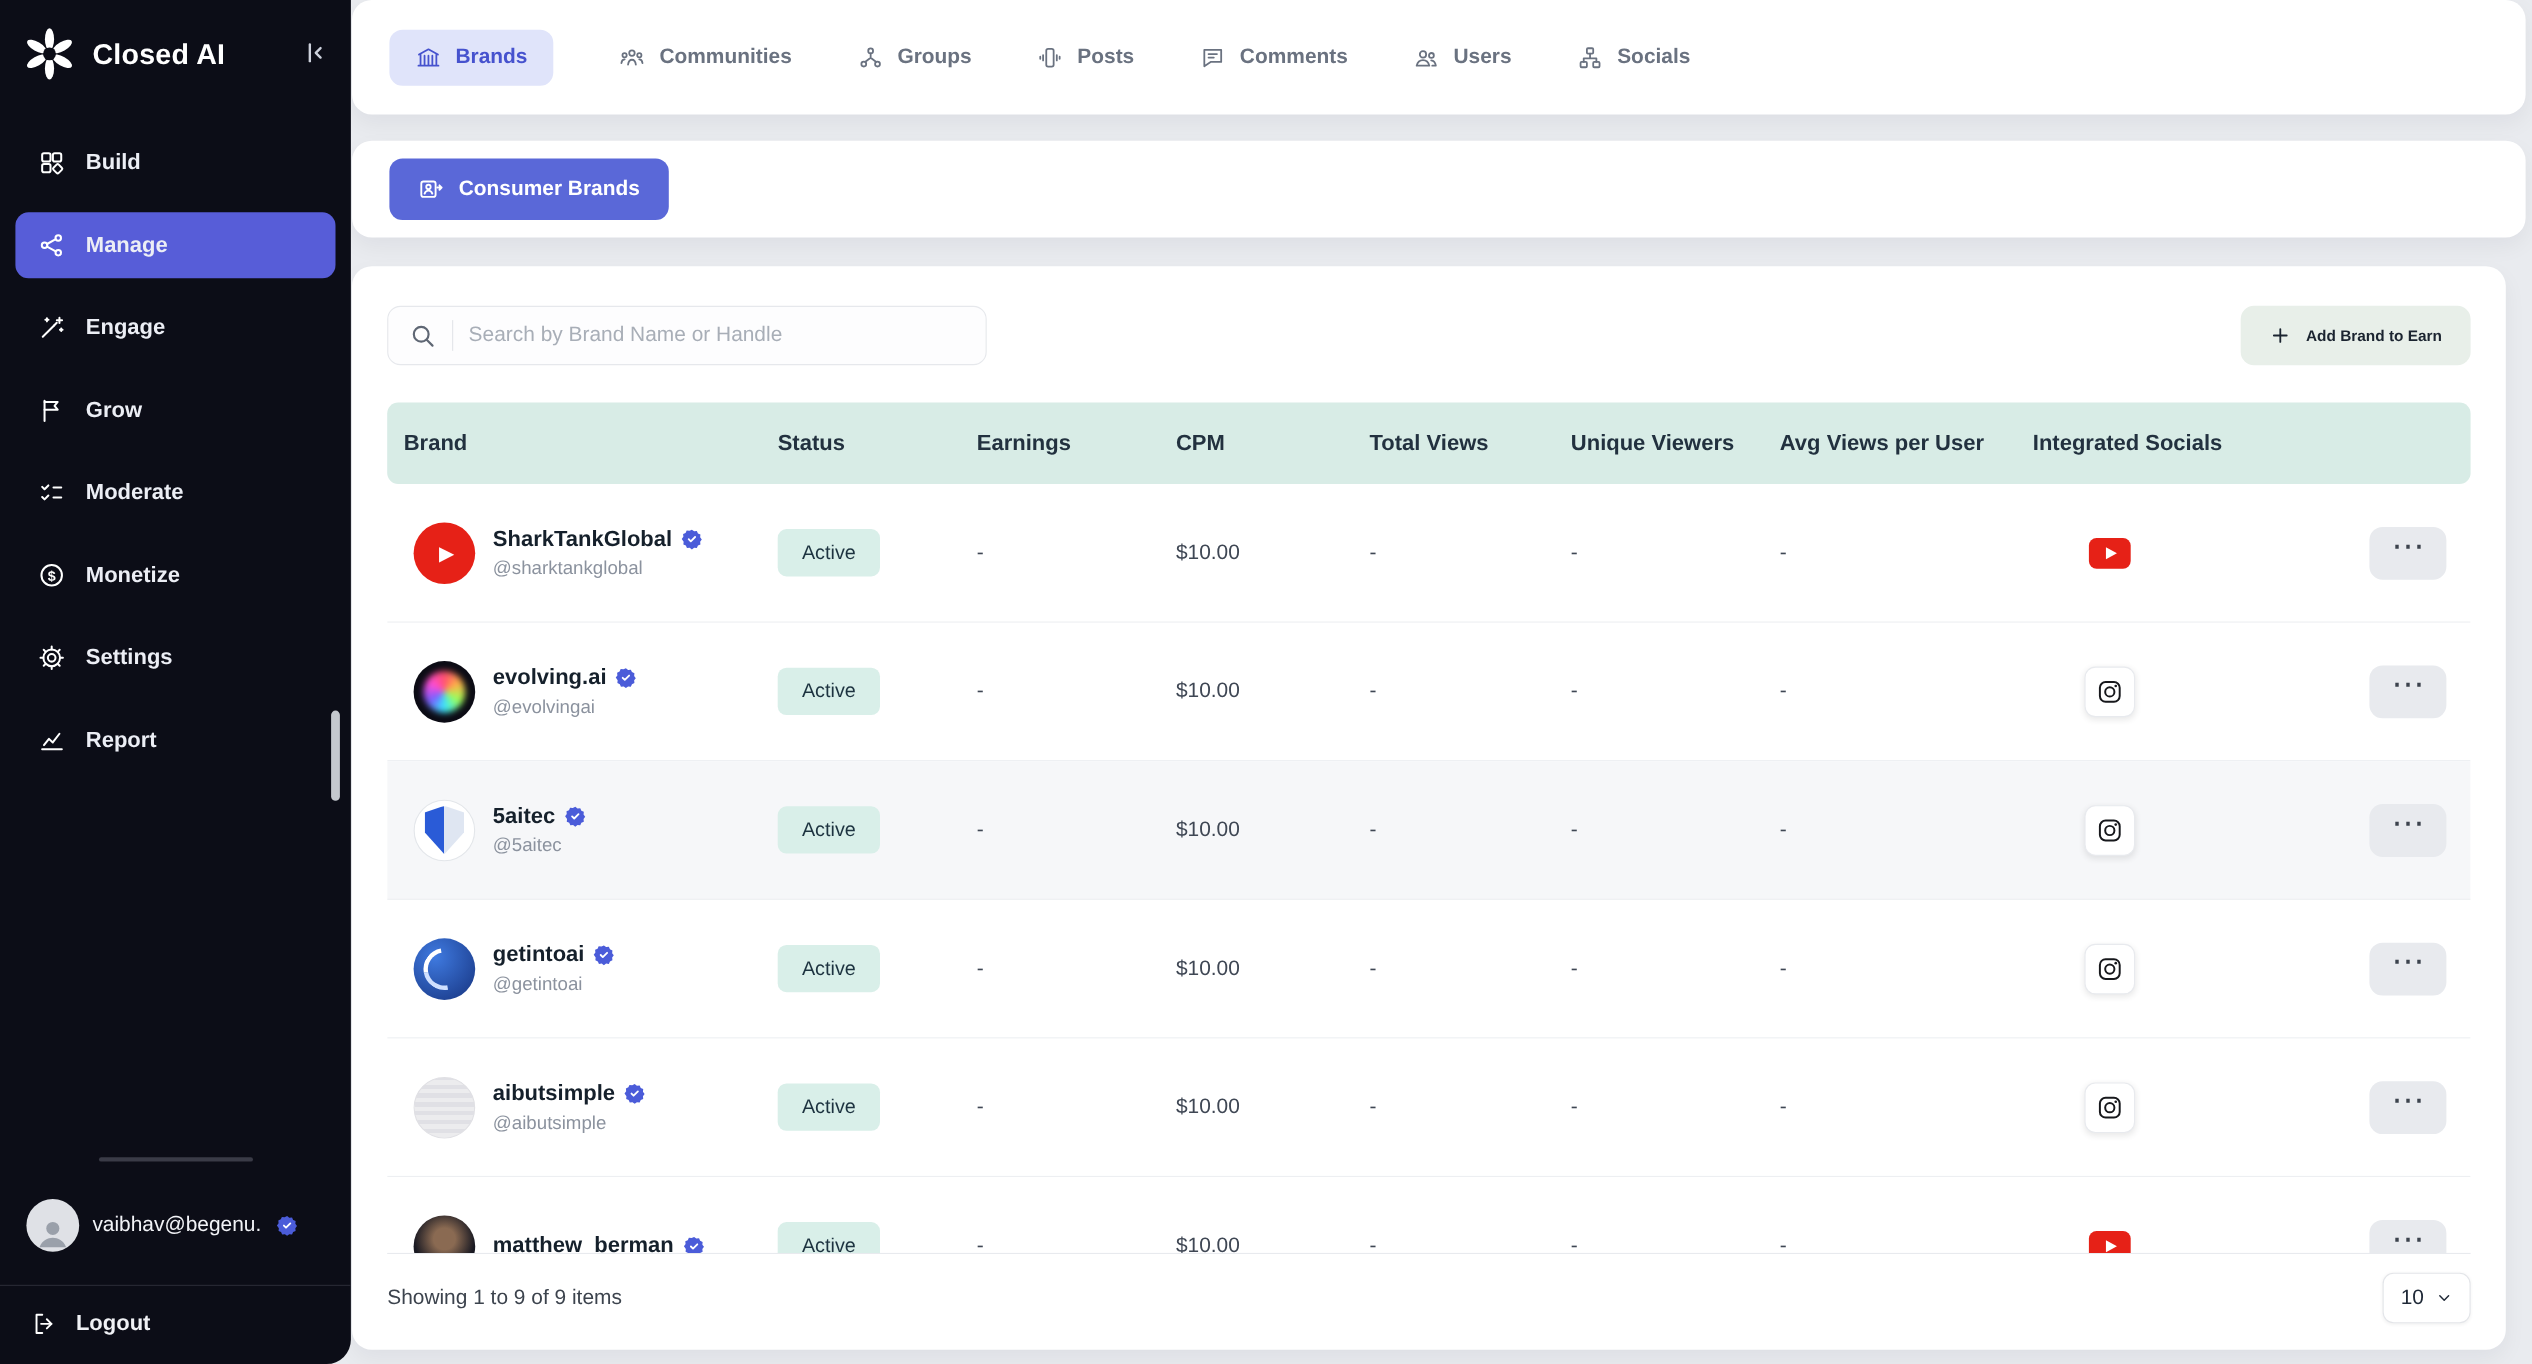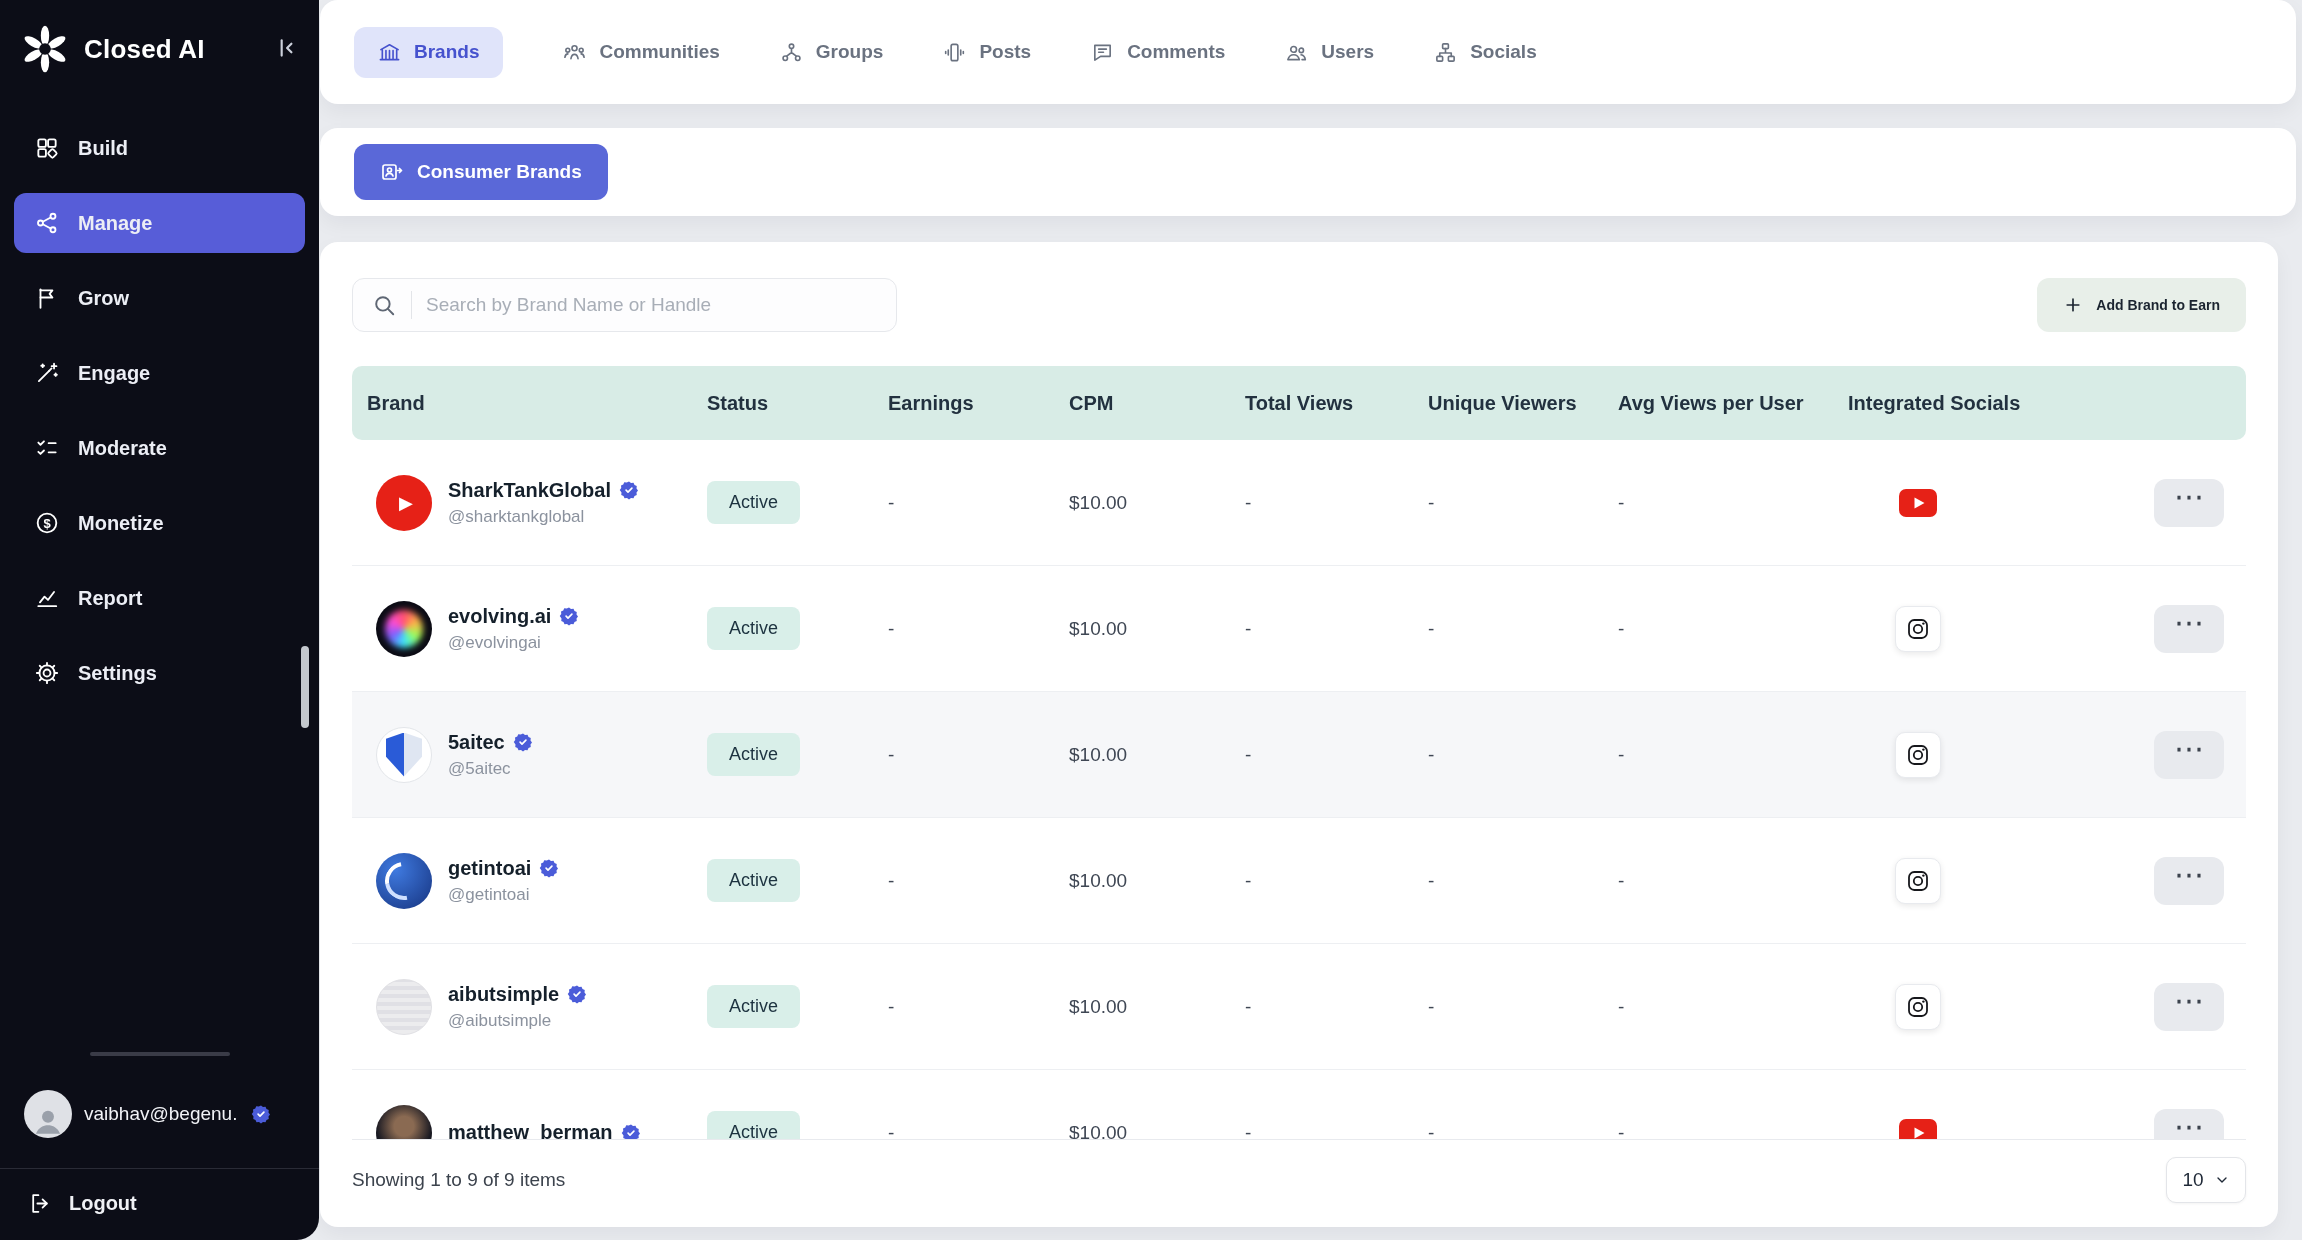--- a/index.html
+++ b/index.html
@@ -191,73 +191,73 @@
               <circle cx="17.5" cy="5.8" r="2.3"></circle>
               <circle cx="17.5" cy="18.2" r="2.3"></circle>
               <path d="M8.1 10.9l7.3-4M8.1 13.1l7.3 4"></path>
             </svg>
           </span>
         <span>Manage</span>
       </div>
       <div class="mitem">
         <span class="micon">
             <svg viewBox="0 0 24 24">
-              <path d="M6 21V4"></path>
-              <path d="M6 5h11l-2.6 3.2L17 11.5H6"></path>
-            </svg>
-          </span>
-        <span>Grow</span>
-      </div>
-      <div class="mitem">
-        <span class="micon">
-            <svg viewBox="0 0 24 24">
               <path d="M4.5 19.5L14 10"></path>
               <path d="M14 10l2.2-2.2"></path>
               <path d="M18.5 3.5v4.4M16.3 5.7h4.4"></path>
               <path d="M8 4v2.6M6.7 5.3h2.6"></path>
               <path d="M20 12.5v2.2M18.9 13.6h2.2"></path>
             </svg>
           </span>
         <span>Engage</span>
       </div>
       <div class="mitem">
         <span class="micon">
             <svg viewBox="0 0 24 24">
+              <path d="M6 21V4"></path>
+              <path d="M6 5h11l-2.6 3.2L17 11.5H6"></path>
+            </svg>
+          </span>
+        <span>Grow</span>
+      </div>
+      <div class="mitem">
+        <span class="micon">
+            <svg viewBox="0 0 24 24">
               <path d="M4 7l2 2 3.2-3.2M4 15.5l2 2 3.2-3.2M13.5 7.5H20M13.5 16h6.5"></path>
             </svg>
           </span>
         <span>Moderate</span>
       </div>
       <div class="mitem">
         <span class="micon">
             <svg viewBox="0 0 24 24">
               <circle cx="12" cy="12" r="8.6"></circle>
               <text x="12" y="16.4" text-anchor="middle" font-size="12" font-family="Liberation Sans, sans-serif" fill="#fff" stroke="none">$</text>
             </svg>
           </span>
         <span>Monetize</span>
-      </div>
-      <div class="mitem">
-        <span class="micon">
-            <svg viewBox="0 0 24 24">
-              <path d="M4 19.5h16.5"></path>
-              <path d="M5.5 16l4.2-5.2 3.2 3 5.6-7.3"></path>
-            </svg>
-          </span>
-        <span>Report</span>
       </div>
       <div class="mitem">
         <span class="micon">
             <svg viewBox="0 0 24 24">
               <circle cx="12" cy="12" r="3.2"></circle>
               <circle cx="12" cy="12" r="7"></circle>
               <path d="M12 2.6v2.4M12 19v2.4M2.6 12h2.4M19 12h2.4M5.3 5.3l1.7 1.7M17 17l1.7 1.7M18.7 5.3L17 7M7 17l-1.7 1.7"></path>
             </svg>
           </span>
         <span>Settings</span>
+      </div>
+      <div class="mitem">
+        <span class="micon">
+            <svg viewBox="0 0 24 24">
+              <path d="M4 19.5h16.5"></path>
+              <path d="M5.5 16l4.2-5.2 3.2 3 5.6-7.3"></path>
+            </svg>
+          </span>
+        <span>Report</span>
       </div>
     </nav>
 
     <div class="sb-bottom">
       <div class="divider-short"></div>
       <div class="user-row">
         <span class="user-avatar">
           <svg viewBox="0 0 24 24">
               <circle cx="12" cy="9" r="4.2"></circle>
               <path d="M3.5 21c1.6-4.3 5.2-6 8.5-6s6.9 1.7 8.5 6z"></path>

